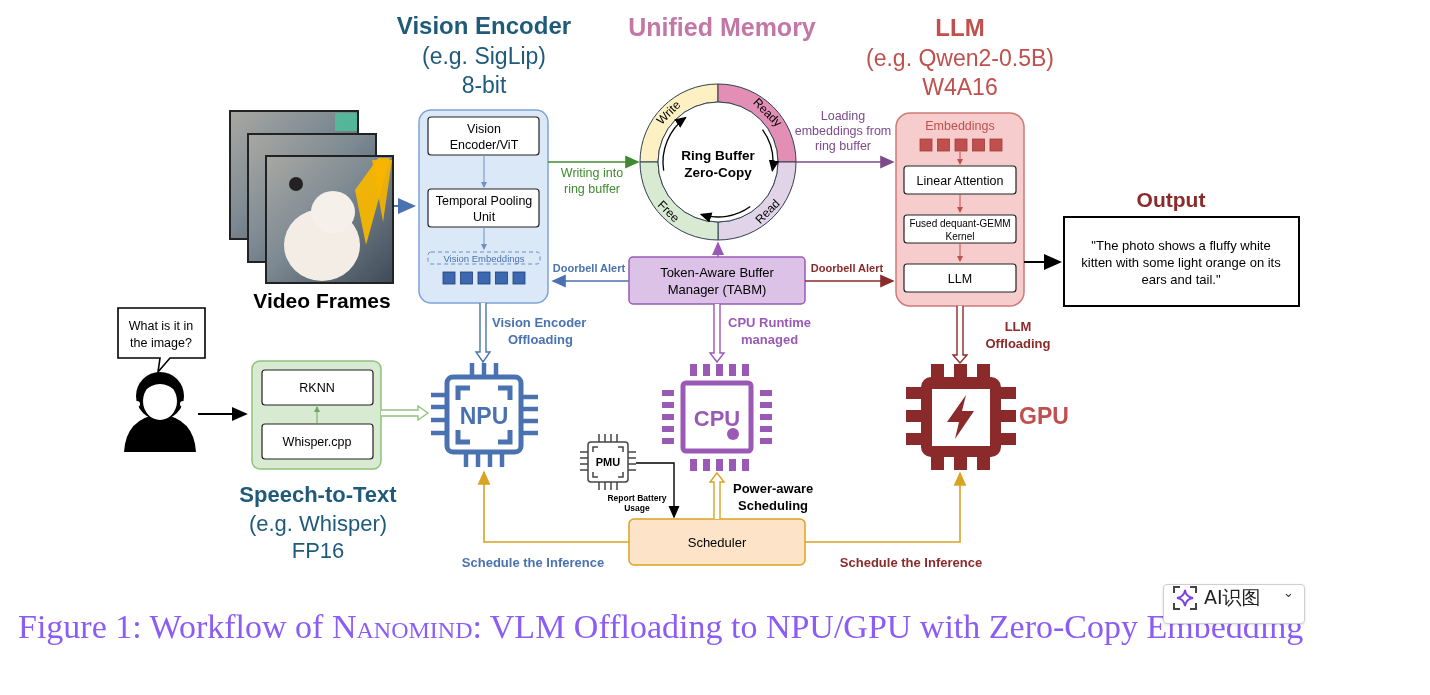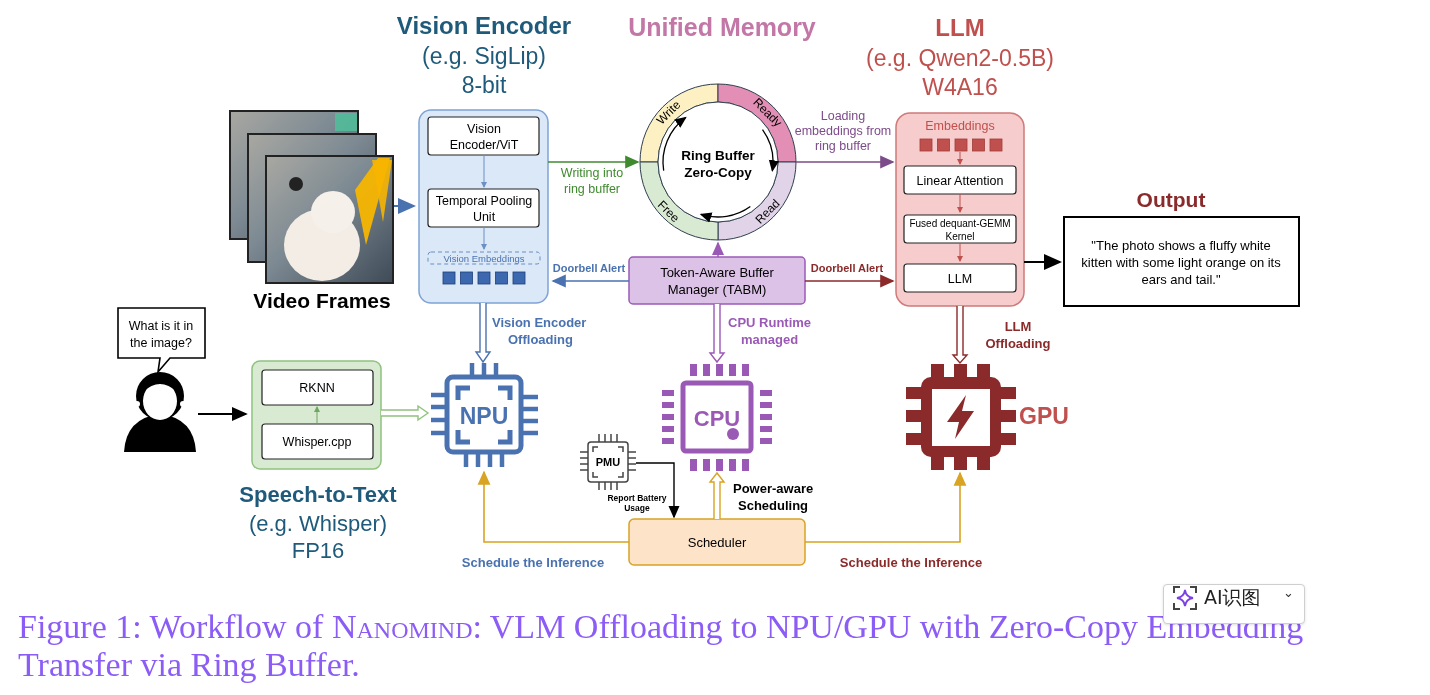--- a/index.html
+++ b/index.html
@@ -323,21 +323,20 @@
   <text x="733" y="493" font-size="13" font-weight="bold" class="t">Power-aware</text>
   <text x="738" y="510" font-size="13" font-weight="bold" class="t">Scheduling</text>
   <path d="M629 542 L484 542 L484 472" stroke="#d9a323" stroke-width="1.6" fill="none" marker-end="url(#ah-orange)"></path>
   <text x="533" y="567" text-anchor="middle" font-size="13" font-weight="bold" fill="#4a72b0" class="t">Schedule the Inference</text>
   <path d="M805 542 L960 542 L960 473" stroke="#d9a323" stroke-width="1.6" fill="none" marker-end="url(#ah-orange)"></path>
   <text x="911" y="567" text-anchor="middle" font-size="13" font-weight="bold" fill="#8b2a2a" class="t">Schedule the Inference</text>
 </svg>
 
 <div class="caption">
   <div><span>Figure 1: Workflow of </span><span class="sc">Nanomind</span><span>: VLM Offloading to NPU/GPU with Zero-Copy Embedding</span></div>
-  <div>Transfer via Ring Buffer.</div>
 </div>
 
 <div class="ai-badge">
   <svg class="ai-icon" viewBox="0 0 26 26">
     <path d="M2 8 V2 H8 M18 2 H24 V8 M24 18 V24 H18 M8 24 H2 V18" stroke="#444" stroke-width="2" fill="none"></path>
     <path d="M13 5 Q14 12 21 13 Q14 14 13 21 Q12 14 5 13 Q12 12 13 5 Z" fill="none" stroke="#7b3fe4" stroke-width="1.8"></path>
   </svg>
   <span>AI识图</span>
   <span class="chev">⌄</span>
 </div>

